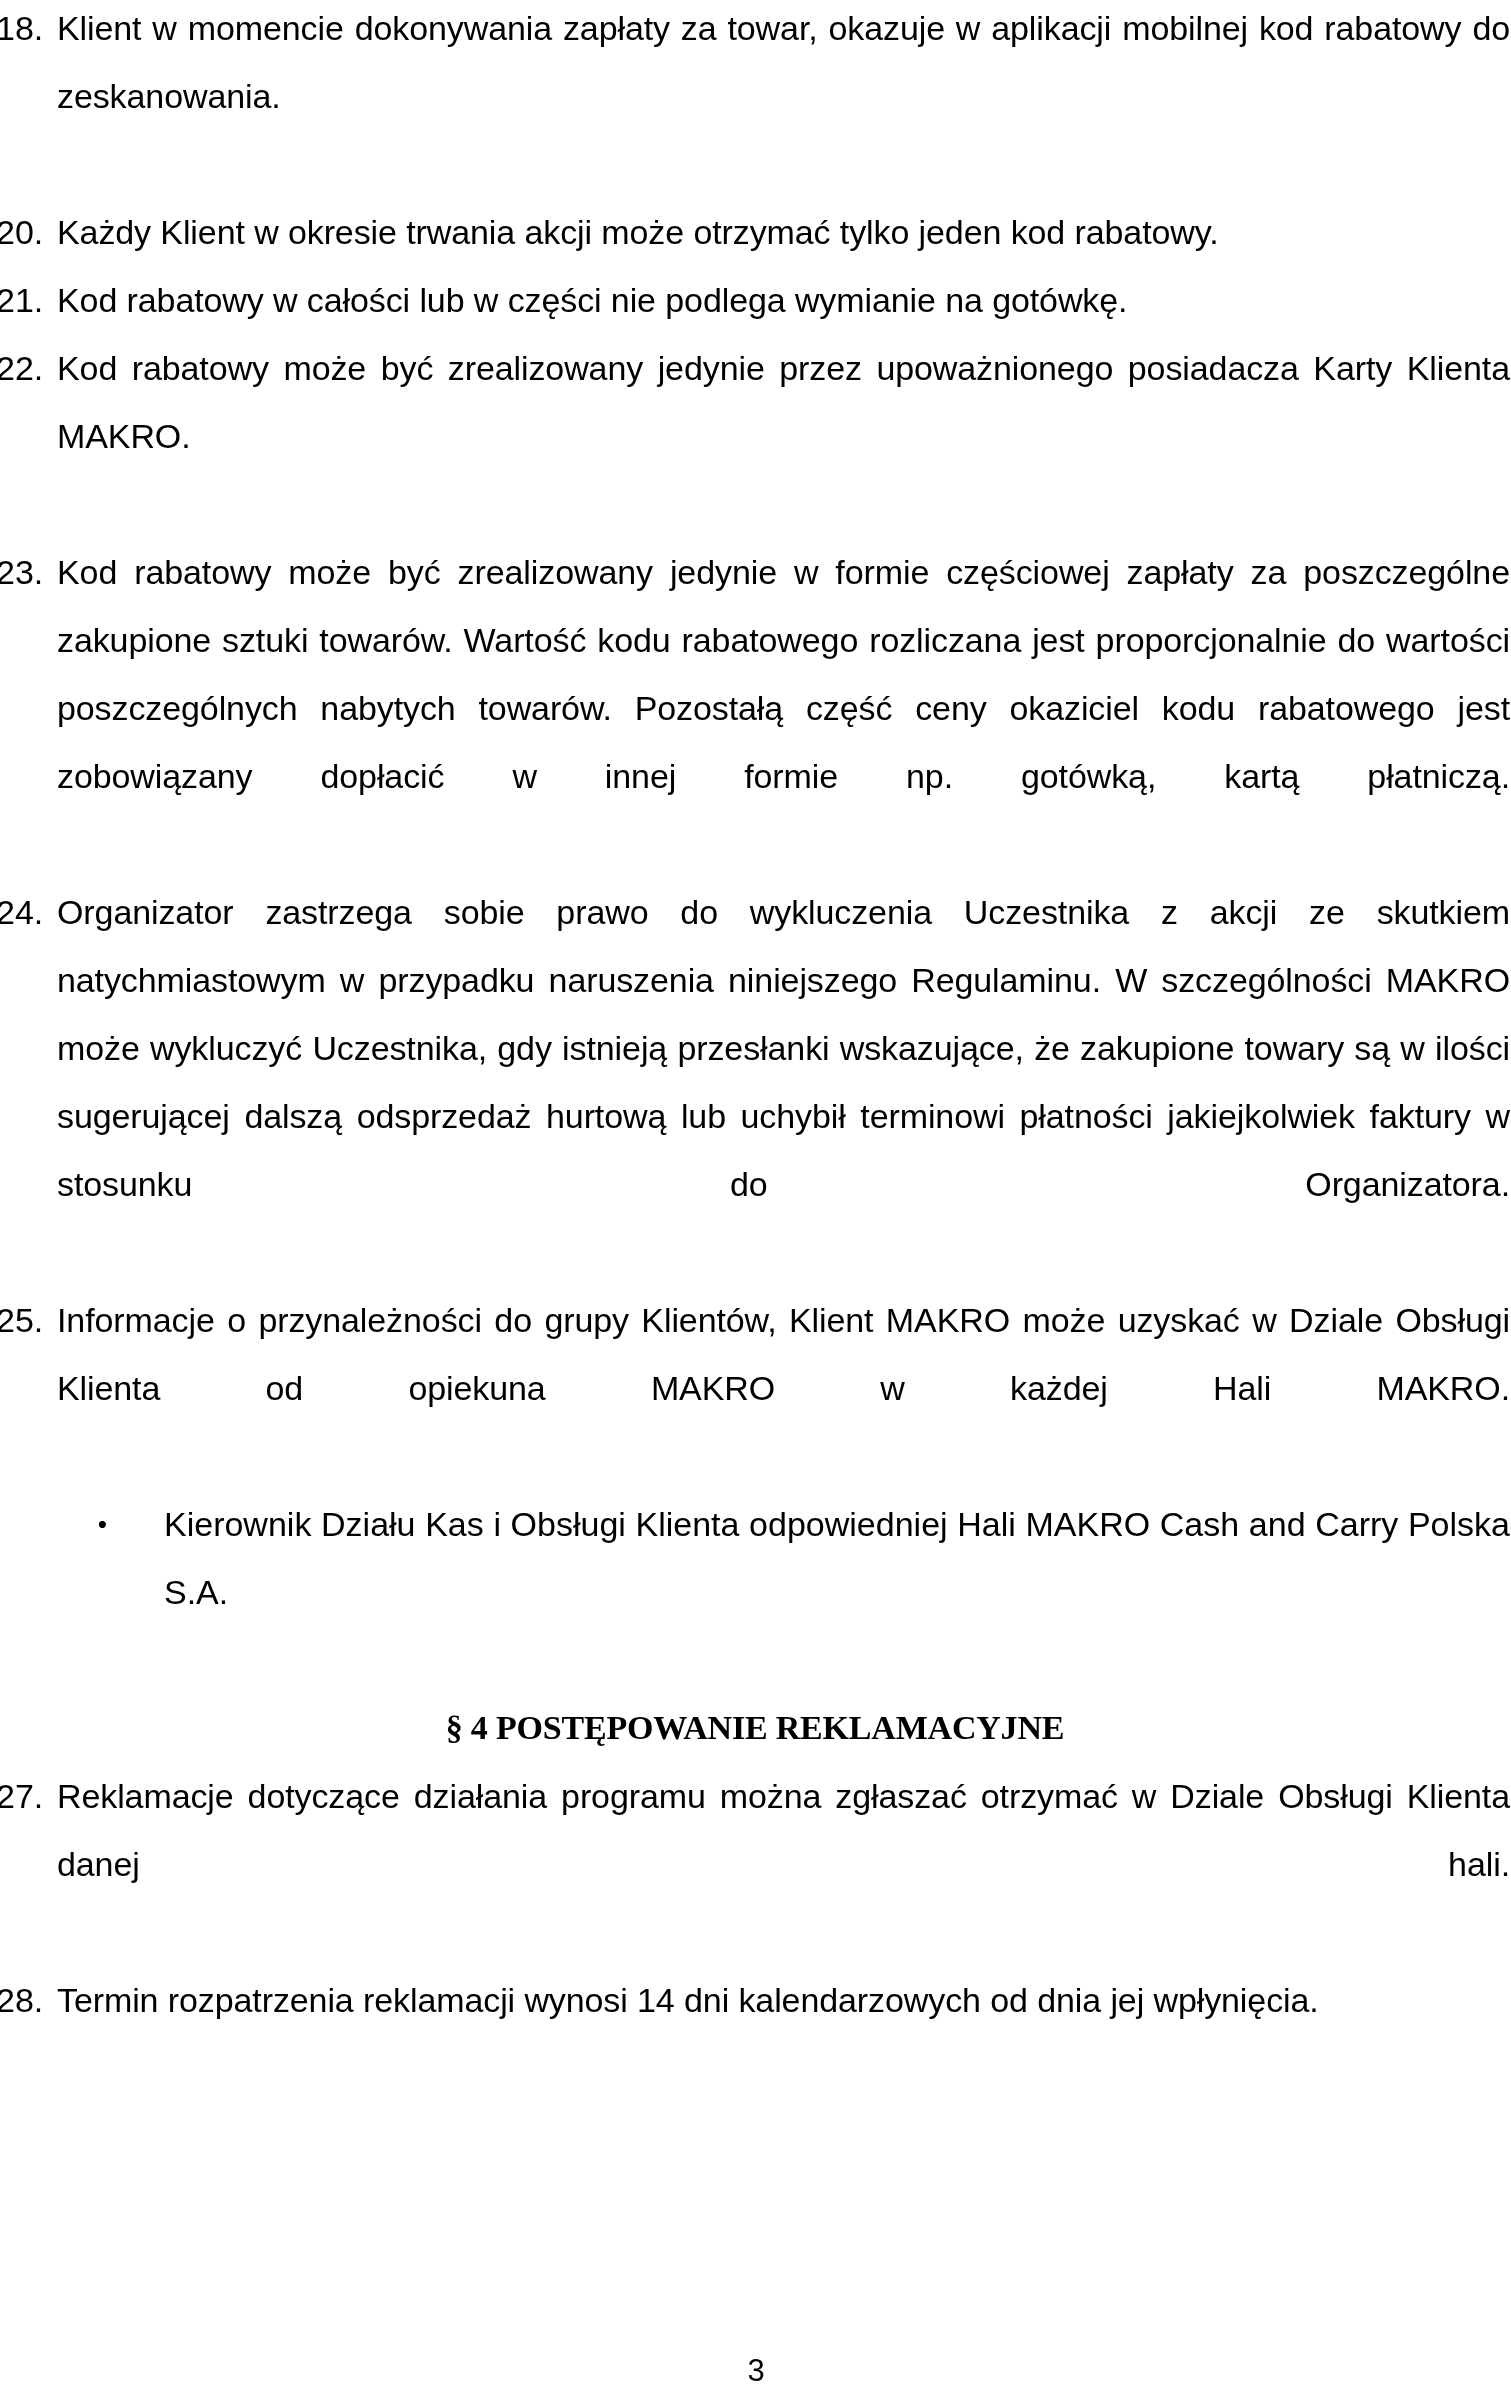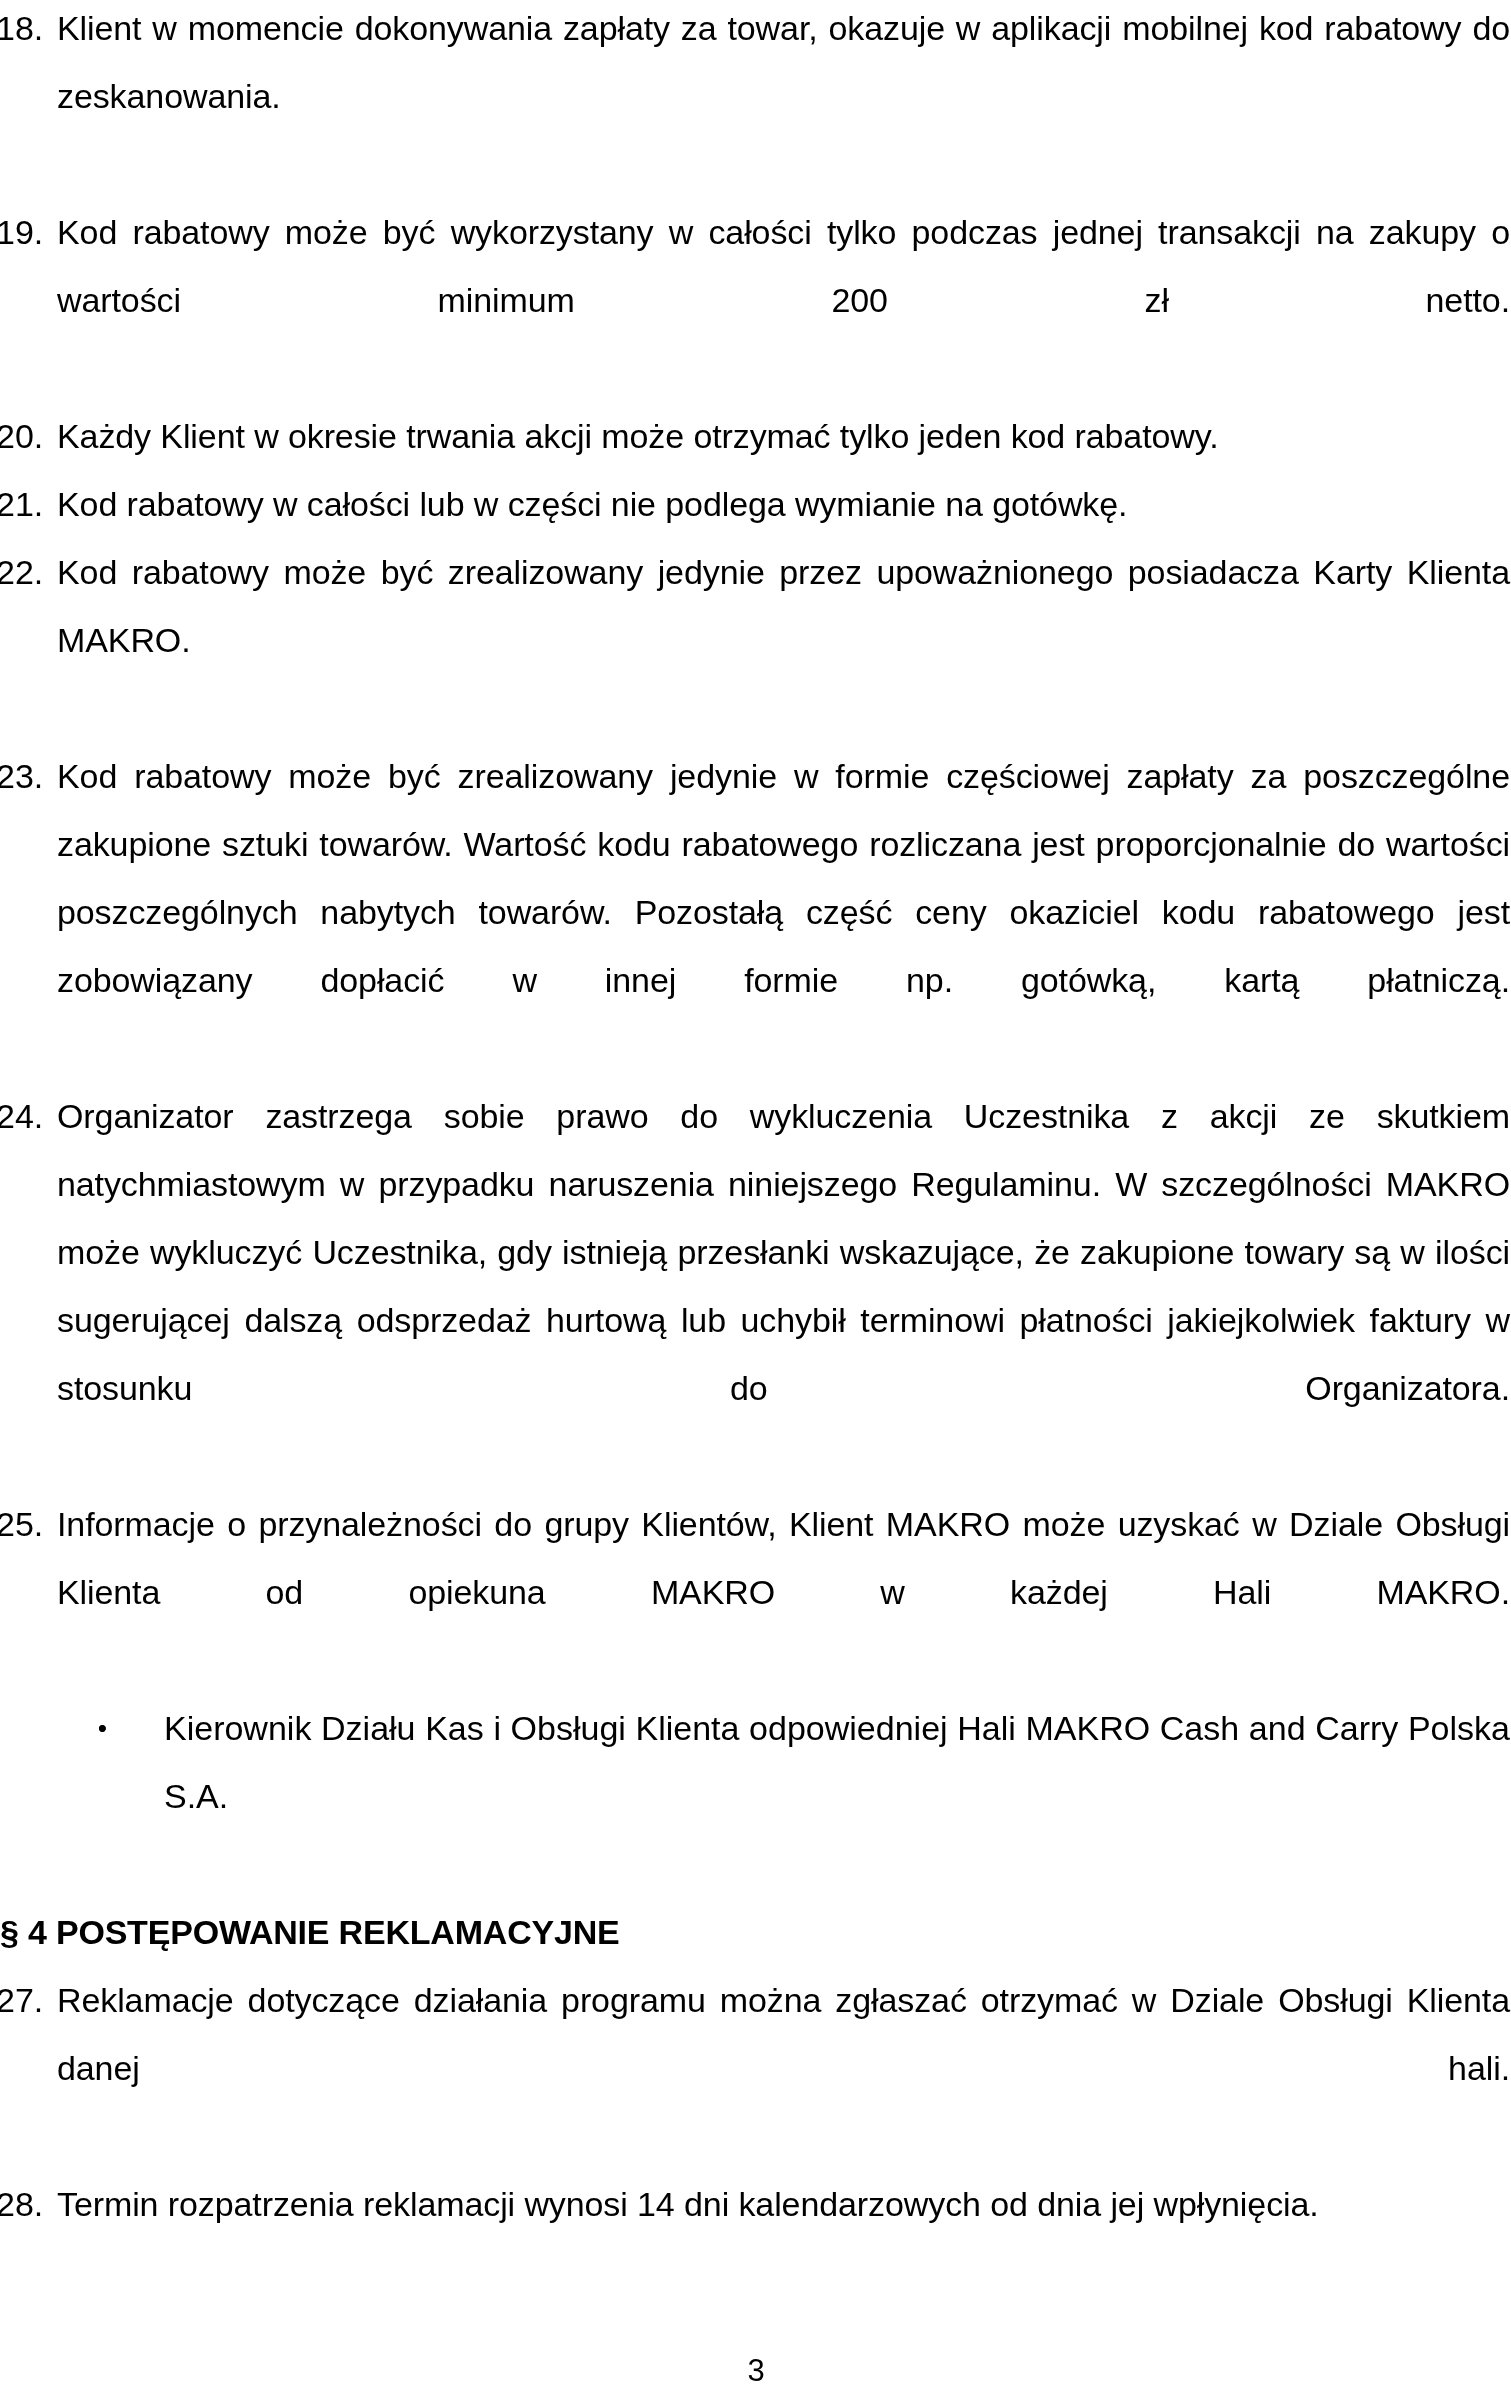--- a/index.html
+++ b/index.html
@@ -77,26 +77,27 @@
   .bullet-item .txt::after {
     content: "";
     display: inline-block;
     width: 100%;
   }
   .bullet-item.nojust { text-align: left; }
   .bullet-item.nojust .txt::after { display: none; }
 
   
   .section-heading {
-    text-align: left;
+    text-align: center;
     font-weight: bold;
     font-size: 34px;
     line-height: 68px;
     margin: 0;
     letter-spacing: -0.2px;
+    font-family: Liberation Serif, serif;
   }
   .spacer-full { height: 68px; }
 
   .page-number {
     position: absolute;
     left: 0;
     right: 0;
     bottom: 9.8px;
     text-align: center;
     font-size: 31px;
@@ -114,24 +115,20 @@
 <body>
 
 <div class="page">
   <div class="content">
 
     <div class="num-item">
       <span class="num">18.</span>
       <span class="txt">Klient w momencie dokonywania zapłaty za towar, okazuje w aplikacji mobilnej kod rabatowy do zeskanowania.</span>
     </div>
 
-    <div class="num-item">
-      <span class="num">19.</span>
-      <span class="txt">Kod rabatowy może być wykorzystany w całości tylko podczas jednej transakcji na zakupy o wartości minimum 200 zł netto.</span>
-    </div>
 
     <div class="num-item nojust">
       <span class="num">20.</span>
       <span class="txt">Każdy Klient w okresie trwania akcji może otrzymać tylko jeden kod rabatowy.</span>
     </div>
 
     <div class="num-item nojust">
       <span class="num">21.</span>
       <span class="txt">Kod rabatowy w całości lub w części nie podlega wymianie na gotówkę.</span>
     </div>

